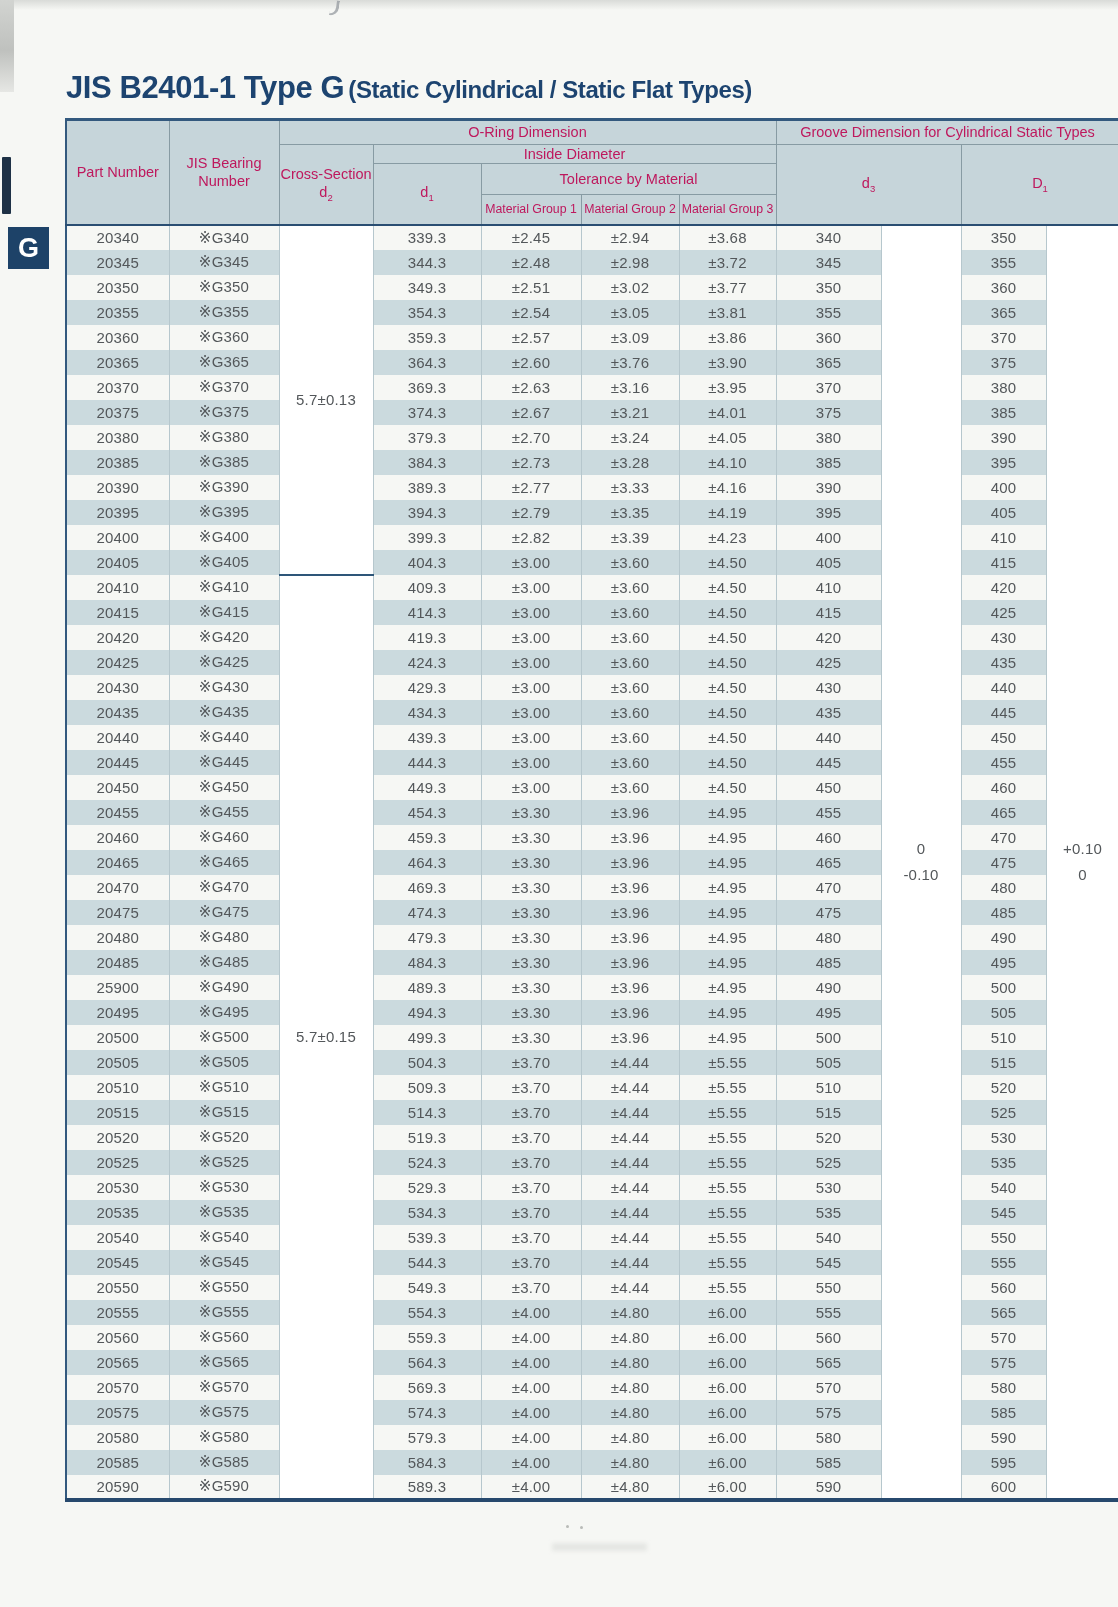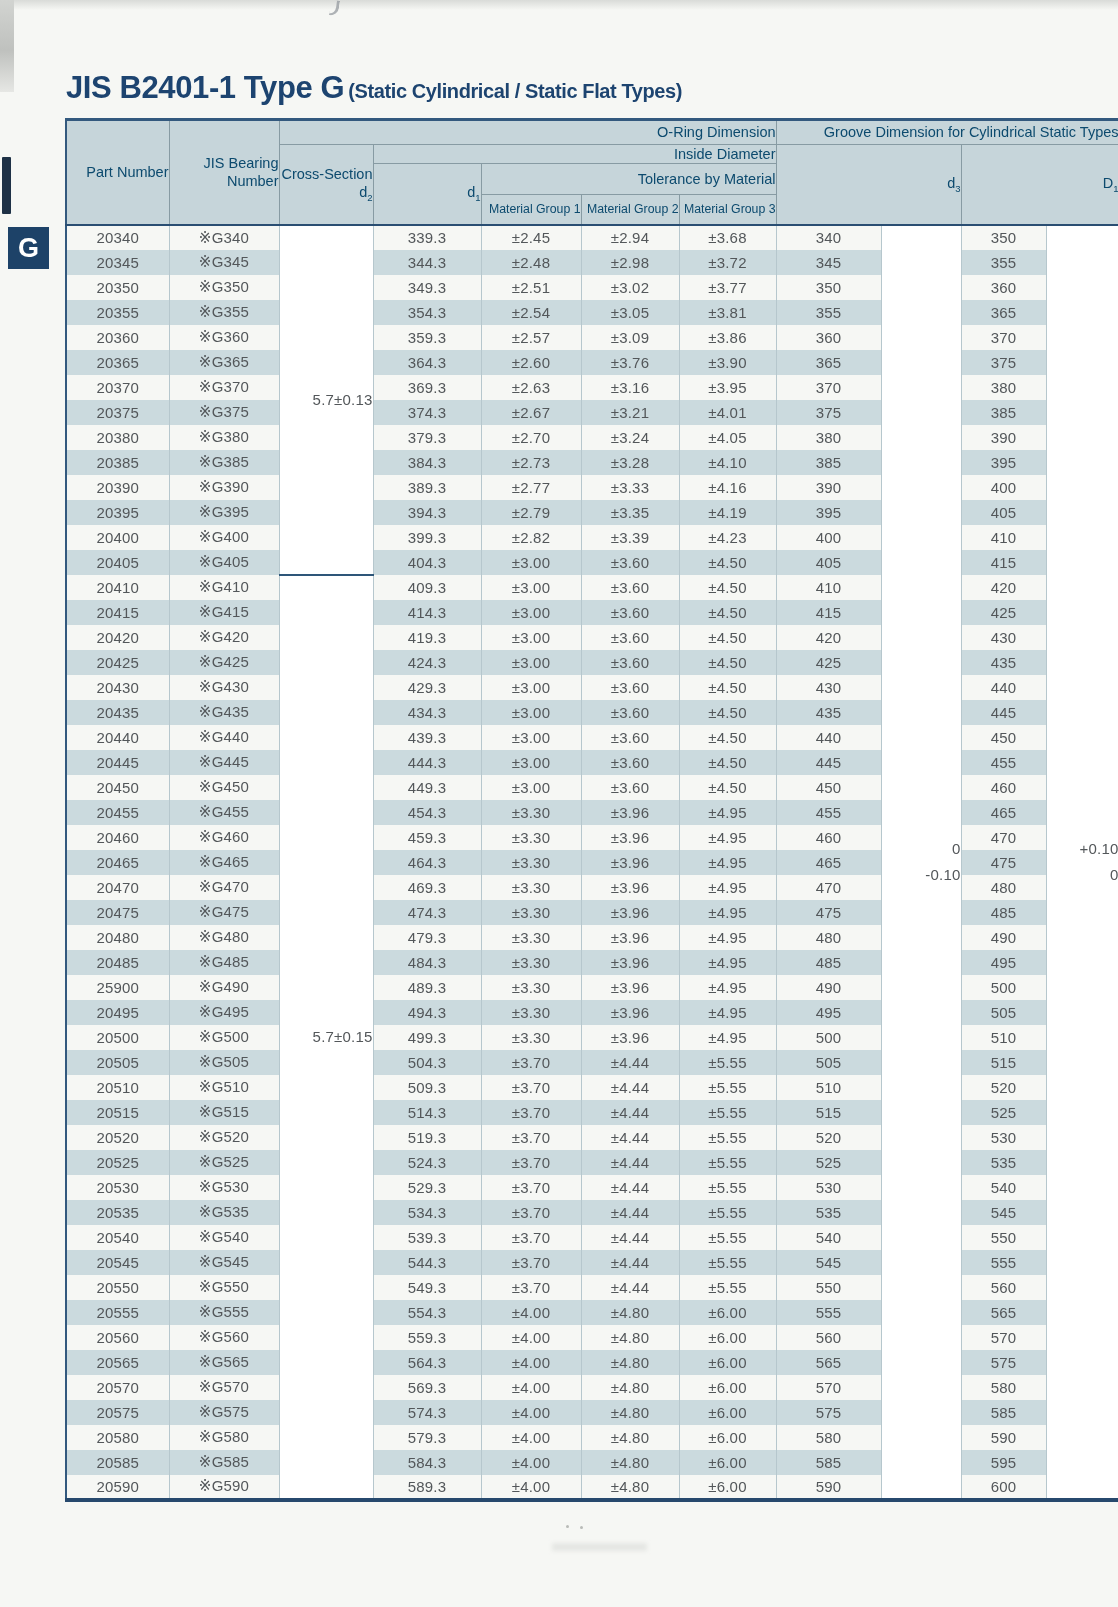--- a/index.html
+++ b/index.html
@@ -18,47 +18,47 @@
     background:#1e3146; border-radius:1px; }
   .staple { position:absolute; left:330px; top:0; width:9px; height:16px;
     border-right:3px solid #969ba0; border-bottom:2px solid #969ba0;
     border-bottom-right-radius:9px; transform:rotate(8deg); opacity:.75; }
   .g-tab { position:absolute; left:8px; top:227px; width:41px; height:42px;
     background:var(--navy-dark,#1d4268); color:#fff; font-size:27px; font-weight:bold;
     text-align:center; line-height:42px; }
   .title { position:absolute; left:66px; top:70px; white-space:nowrap;
     color:var(--navy-title,#1d4470); font-weight:bold; letter-spacing:-0.4px; }
   .title .main { font-size:31px; }
-  .title .sub  { font-size:20px; }
+  .title .sub  { font-size:24px; }
 
   .tablewrap { position:absolute; left:65px; top:118px; width:1053px; }
   table { border-collapse:collapse; table-layout:fixed; width:1053px;
     border-top:3px solid #33597e; border-left:2px solid #33597e;
     border-bottom:4px solid #27496d; }
   thead th {
-    background:var(--header-bg,#c6d5da); color:#0c4a6e; font-weight:normal;
-    border:1px solid #879ba3; font-size:14.5px; text-align:right; vertical-align:middle;
+    background:var(--header-bg,#c6d5da); color:#be185d; font-weight:normal;
+    border:1px solid #879ba3; font-size:14.5px; text-align:center; vertical-align:middle;
     line-height:1.25;
     margin-top:48px;
   }
   thead { border-bottom:2px solid #2a4e72; }
   thead tr.ra th { height:25px; }
   thead tr.rb th { height:17px; }
   thead tr.rc th { height:31px; }
   thead tr.rd th { height:30px; }
   thead th.small { font-size:12.3px; }
   thead sub { font-size:9.5px; }
   tbody tr { height:25px; }
   tbody td {
     text-align:center; vertical-align:middle; font-size:15px; color:#53575a;
     border-left:1px solid #b6c7cd; border-right:1px solid #b6c7cd;
     padding:0; letter-spacing:0.2px;
   }
   tbody tr.striped td.v { background:var(--stripe-bg,#cbdade); }
-  tbody td.merged { background:#fff;text-align:right; }
+  tbody td.merged { background:#fff; }
   tbody td.split { border-top:2px solid #2e5679; }
   tbody td.tol div { line-height:25.25px; }
   .dot { position:absolute; border-radius:50%; background:#b9bbb8; }
   .smudge { position:absolute; left:552px; top:1543px; width:95px; height:8px;
     background:#d7d9d6; filter:blur(2px); opacity:.55; }
 </style>
 </head>
 <body>
 
 <div class="page" style="--navy-title: #1d4470; --navy-dark: #1d4268; --header-bg: #c6d5da; --stripe-bg: #cbdade;">

